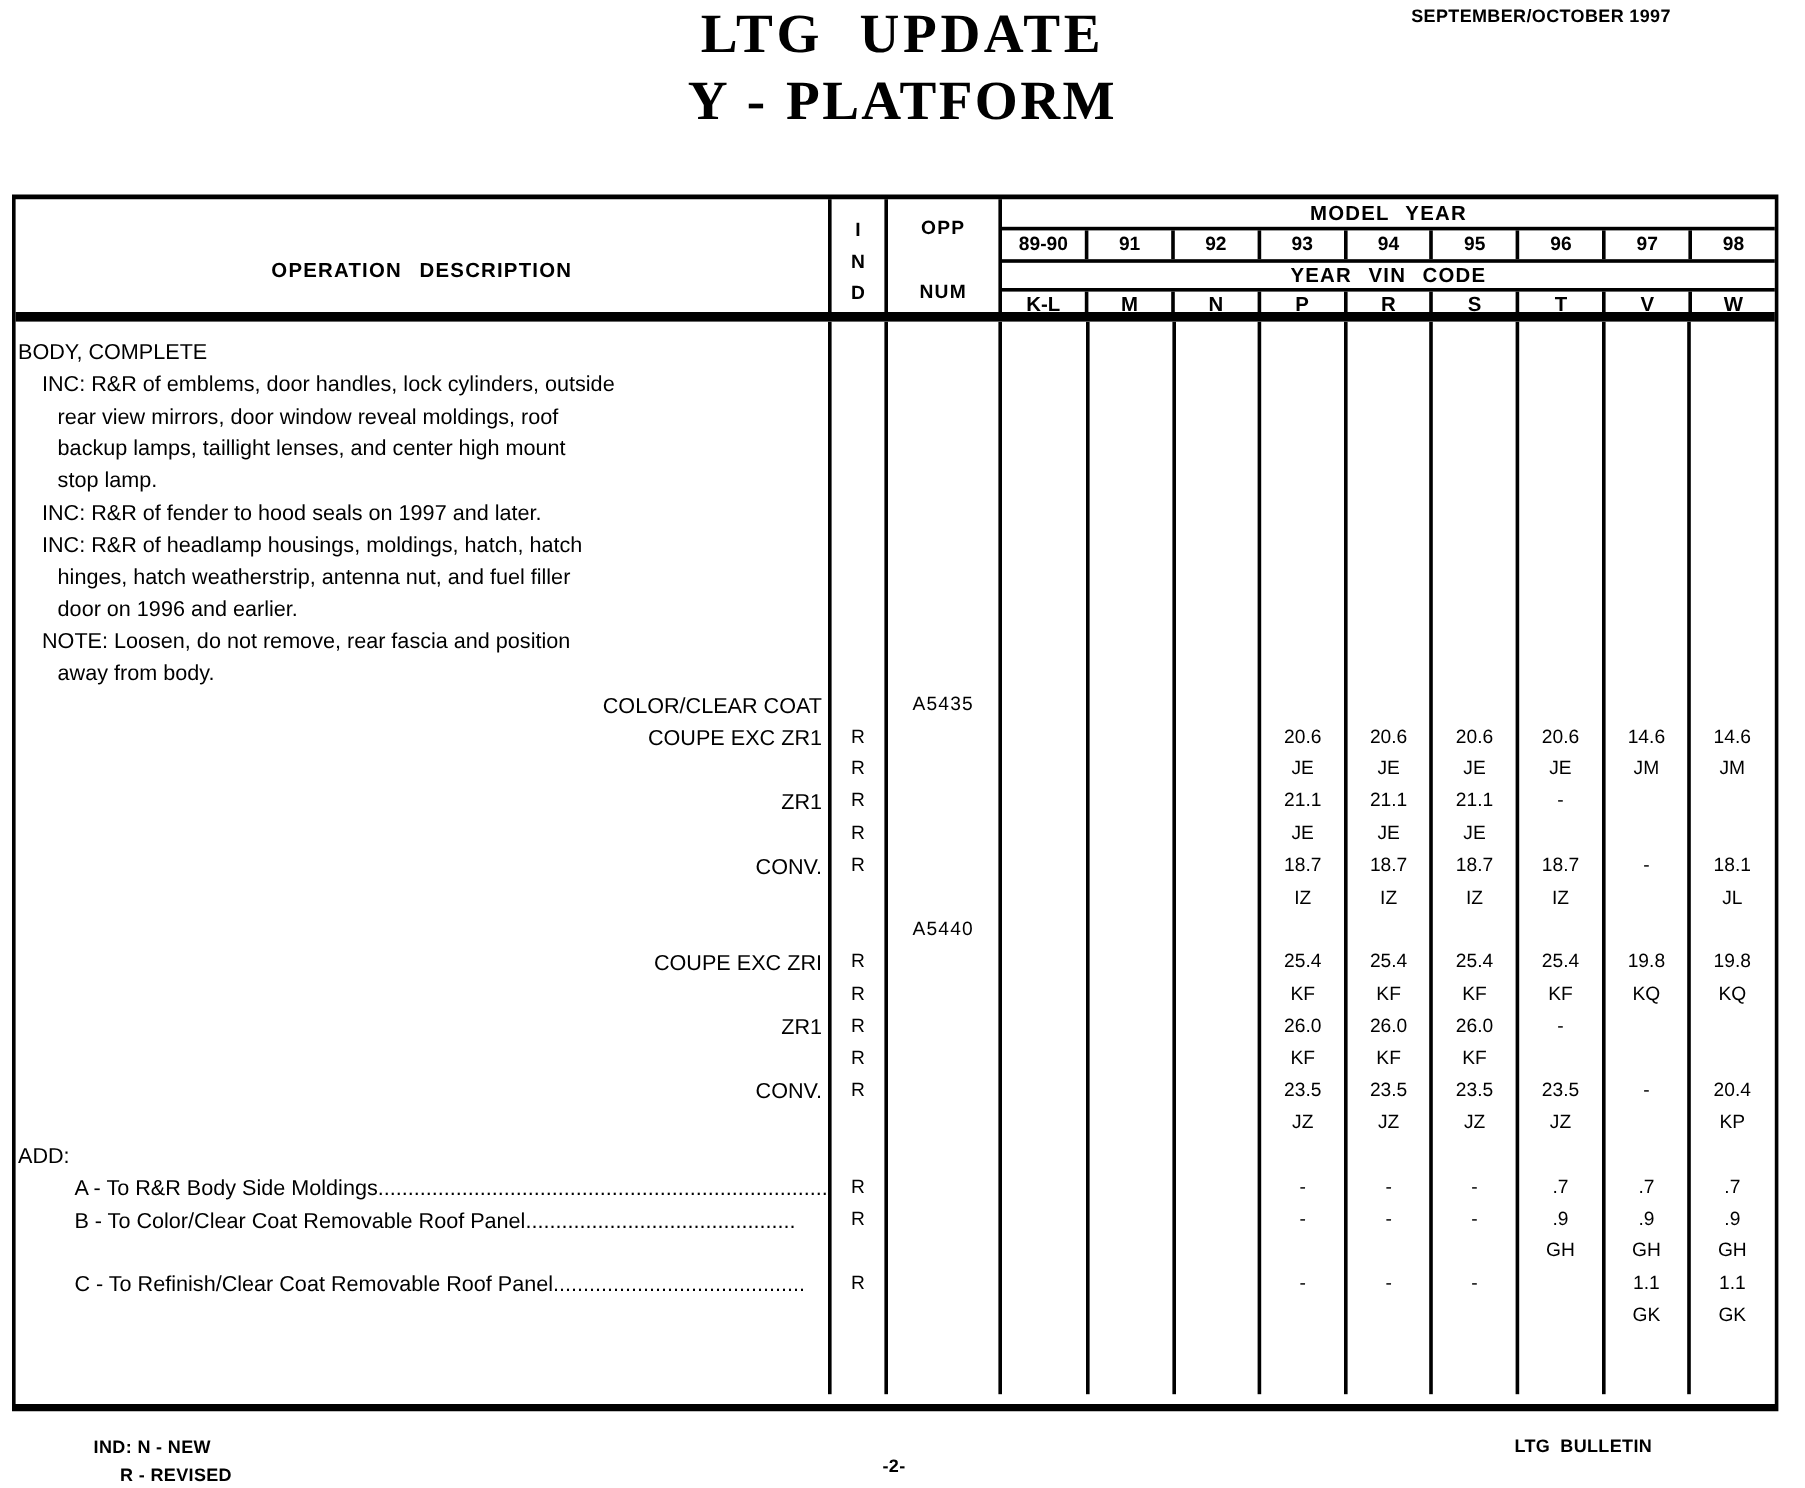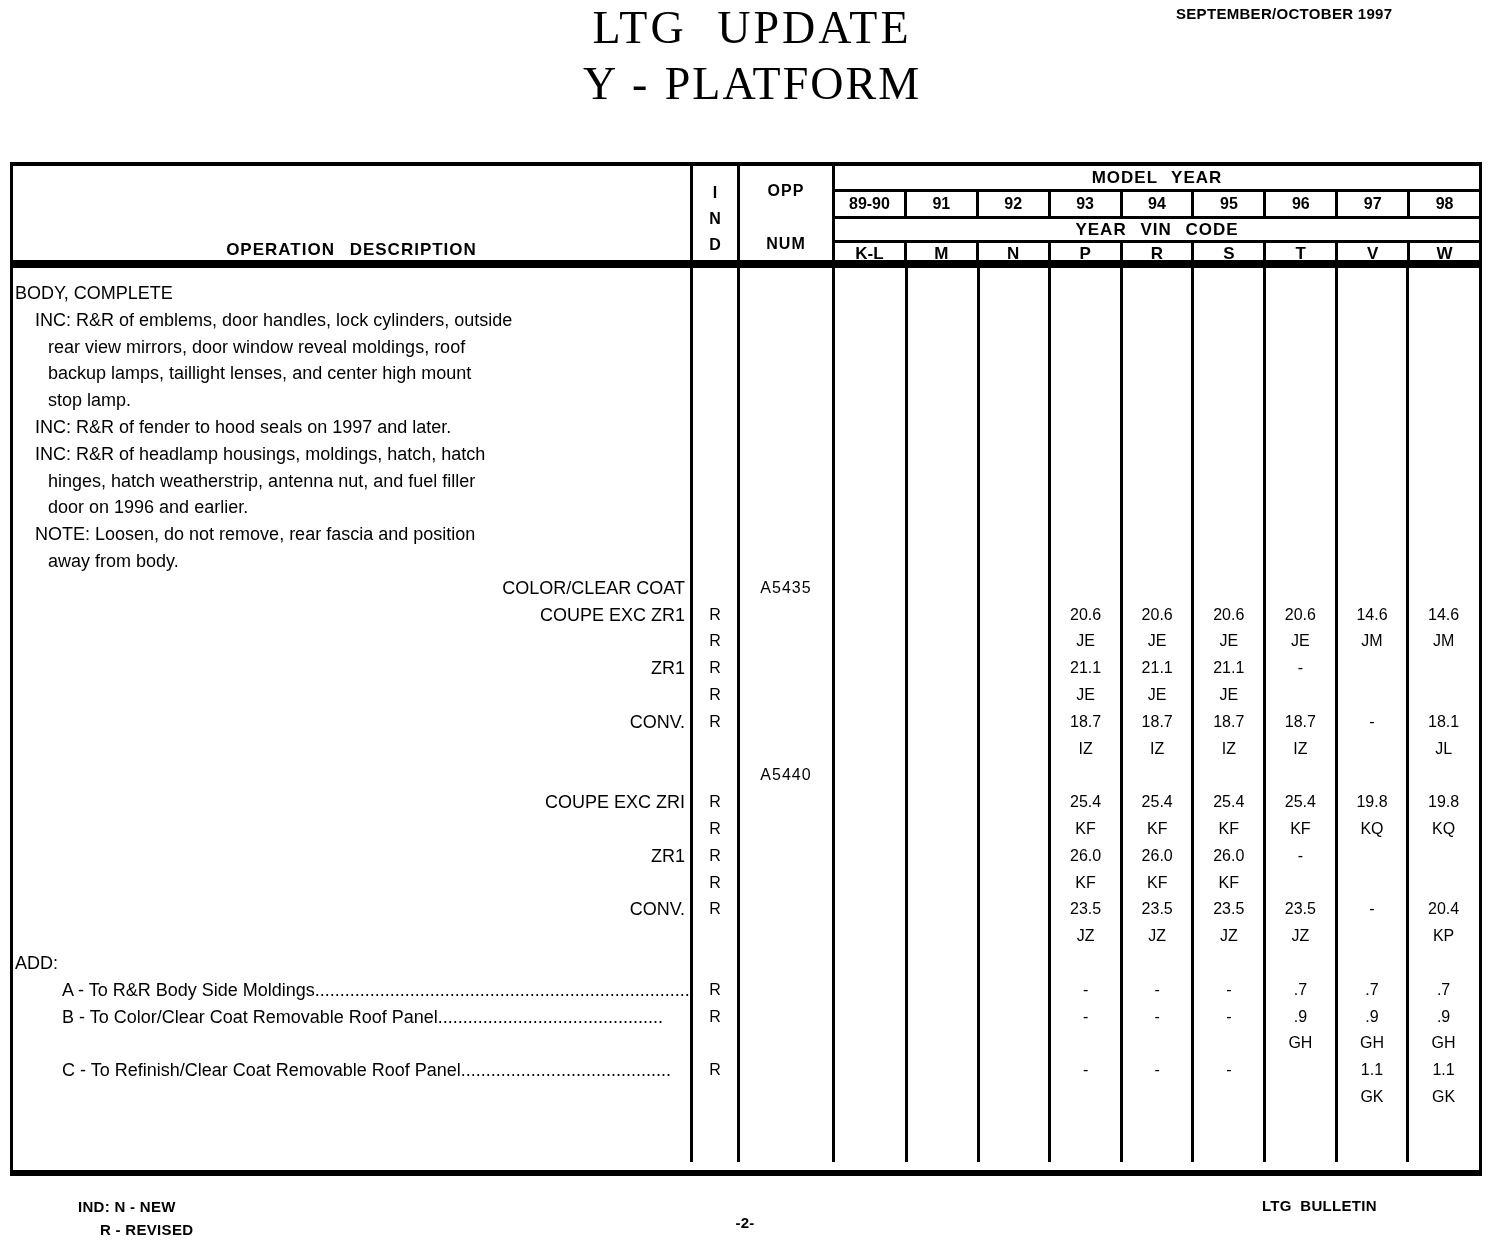--- a/index.html
+++ b/index.html
@@ -9,42 +9,42 @@
     font-family: "Liberation Sans", sans-serif;
     position: relative; overflow: hidden;
     -webkit-font-smoothing: none;
   }
   * { box-sizing: border-box; }
 
   
   .title-block { position: absolute; top: 2px; left: 0; width: 100%; text-align: center; }
   .title1, .title2 {
     font-family: "Liberation Serif", serif;
-    font-weight: normal; font-size: 46px; letter-spacing: 3px; word-spacing: 16px;
+    font-weight: bold; font-size: 46px; letter-spacing: 3px; word-spacing: 16px;
     line-height: 52px;
   }
   .title2 { margin-top: 4px; letter-spacing: 2px; word-spacing: 2px; }
   .date-header {
     position: absolute; top: 5px; left: 1176px;
     font-size: 15px; font-weight: bold; letter-spacing: 0.3px;
   }
 
   
   .ltg-table {
     position: absolute; left: 10px; top: 162px;
     width: 1472px; height: 1014px;
     border: 3px solid #000; border-top-width: 4px; border-bottom-width: 6px;
   }
 
   
   .thead { display: flex; height: 102px; border-bottom: 8px solid #000; font-weight: bold; }
   .h-desc {
     width: 680px; border-right: 3px solid #000;
     display: flex; align-items: flex-end; justify-content: center;
-    font-size: 17px; letter-spacing: 1px; word-spacing: 9px;
+    padding-bottom: 24px; font-size: 17px; letter-spacing: 1px; word-spacing: 9px;
   }
   .h-ind {
     width: 47px; border-right: 3px solid #000;
     display: flex; flex-direction: column; justify-content: flex-end; align-items: center;
     font-size: 16px; line-height: 26px; padding-bottom: 2px;
   }
   .h-opp {
     width: 95px; border-right: 3px solid #000;
     display: flex; flex-direction: column; justify-content: center; align-items: center;
     font-size: 16px; line-height: 25px; padding-top: 8px; letter-spacing: 1px; gap: 28px;

